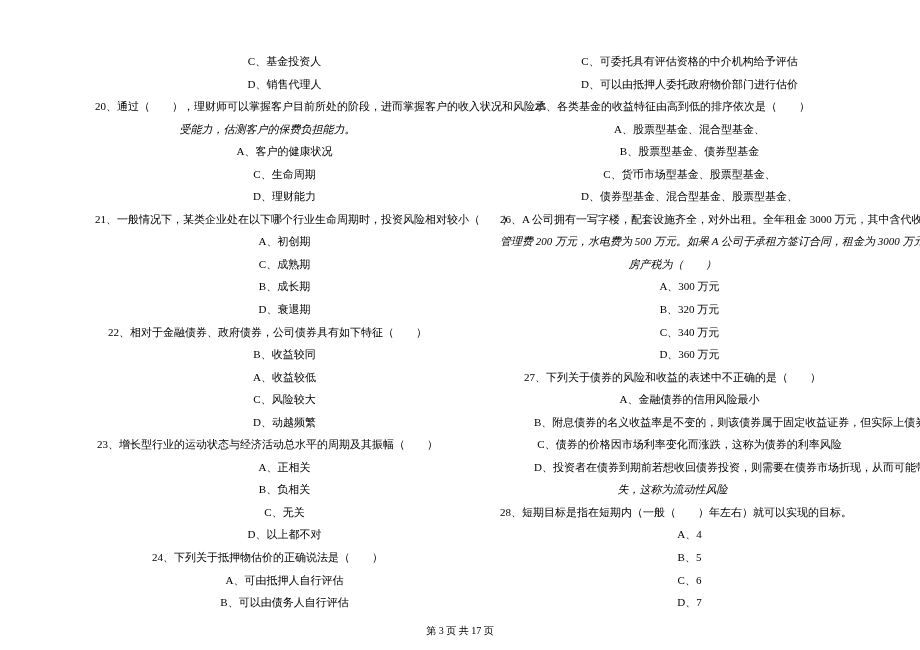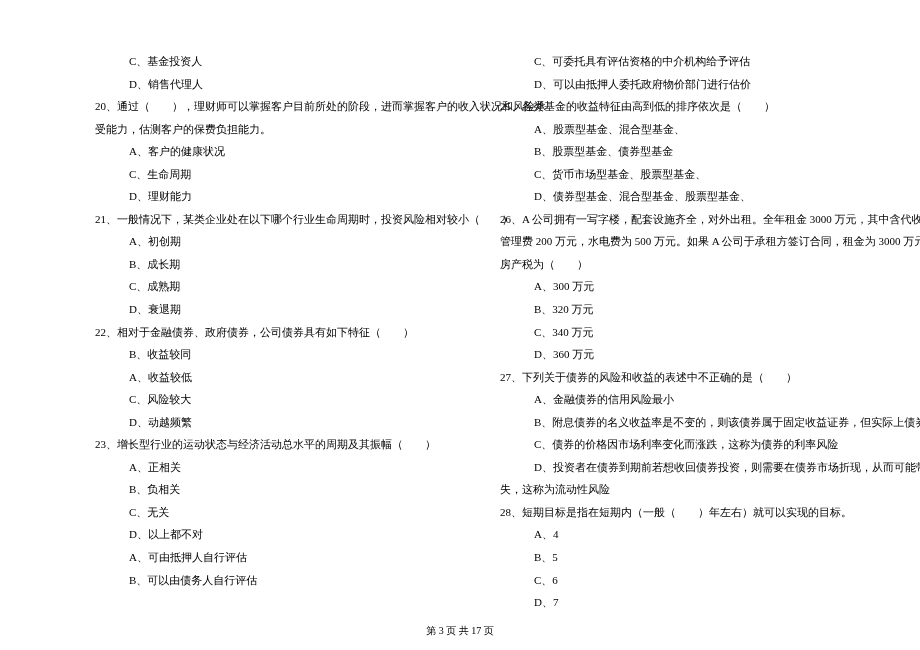--- a/index.html
+++ b/index.html
@@ -21,29 +21,31 @@
       padding: 50px 75px 30px 95px;
       gap: 60px;
     }
     .column {
       flex: 1;
       min-width: 0;
     }
     .line {
       line-height: 2.05;
       white-space: nowrap;
+      text-align: center;
     }
     .option {
       padding-left: 34px;
     }
     .question {
       padding-left: 0;
     }
     .question-cont {
       padding-left: 0;
+      font-style: italic;
     }
     .footer {
       position: absolute;
       bottom: 12px;
       left: 0;
       right: 0;
       text-align: center;
       font-size: 10px;
     }
   </style>
@@ -54,33 +56,34 @@
   <div class="column">
     <div class="line option">C、基金投资人</div>
     <div class="line option">D、销售代理人</div>
     <div class="line question">20、通过（　　），理财师可以掌握客户目前所处的阶段，进而掌握客户的收入状况和风险承</div>
     <div class="line question-cont">受能力，估测客户的保费负担能力。</div>
     <div class="line option">A、客户的健康状况</div>
     <div class="line option">C、生命周期</div>
     <div class="line option">D、理财能力</div>
     <div class="line question">21、一般情况下，某类企业处在以下哪个行业生命周期时，投资风险相对较小（　　）</div>
     <div class="line option">A、初创期</div>
+    <div class="line option">C、成熟期</div>
     <div class="line option">B、成长期</div>
-    <div class="line option">C、成熟期</div>
     <div class="line option">D、衰退期</div>
     <div class="line question">22、相对于金融债券、政府债券，公司债券具有如下特征（　　）</div>
     <div class="line option">B、收益较同</div>
     <div class="line option">A、收益较低</div>
     <div class="line option">C、风险较大</div>
     <div class="line option">D、动越频繁</div>
     <div class="line question">23、增长型行业的运动状态与经济活动总水平的周期及其振幅（　　）</div>
     <div class="line option">A、正相关</div>
     <div class="line option">B、负相关</div>
     <div class="line option">C、无关</div>
     <div class="line option">D、以上都不对</div>
+    <div class="line question">24、下列关于抵押物估价的正确说法是（　　）</div>
     <div class="line option">A、可由抵押人自行评估</div>
     <div class="line option">B、可以由债务人自行评估</div>
   </div>
   <div class="column">
     <div class="line option">C、可委托具有评估资格的中介机构给予评估</div>
     <div class="line option">D、可以由抵押人委托政府物价部门进行估价</div>
     <div class="line question">25、各类基金的收益特征由高到低的排序依次是（　　）</div>
     <div class="line option">A、股票型基金、混合型基金、</div>
     <div class="line option">B、股票型基金、债券型基金</div>
     <div class="line option">C、货币市场型基金、股票型基金、</div>

